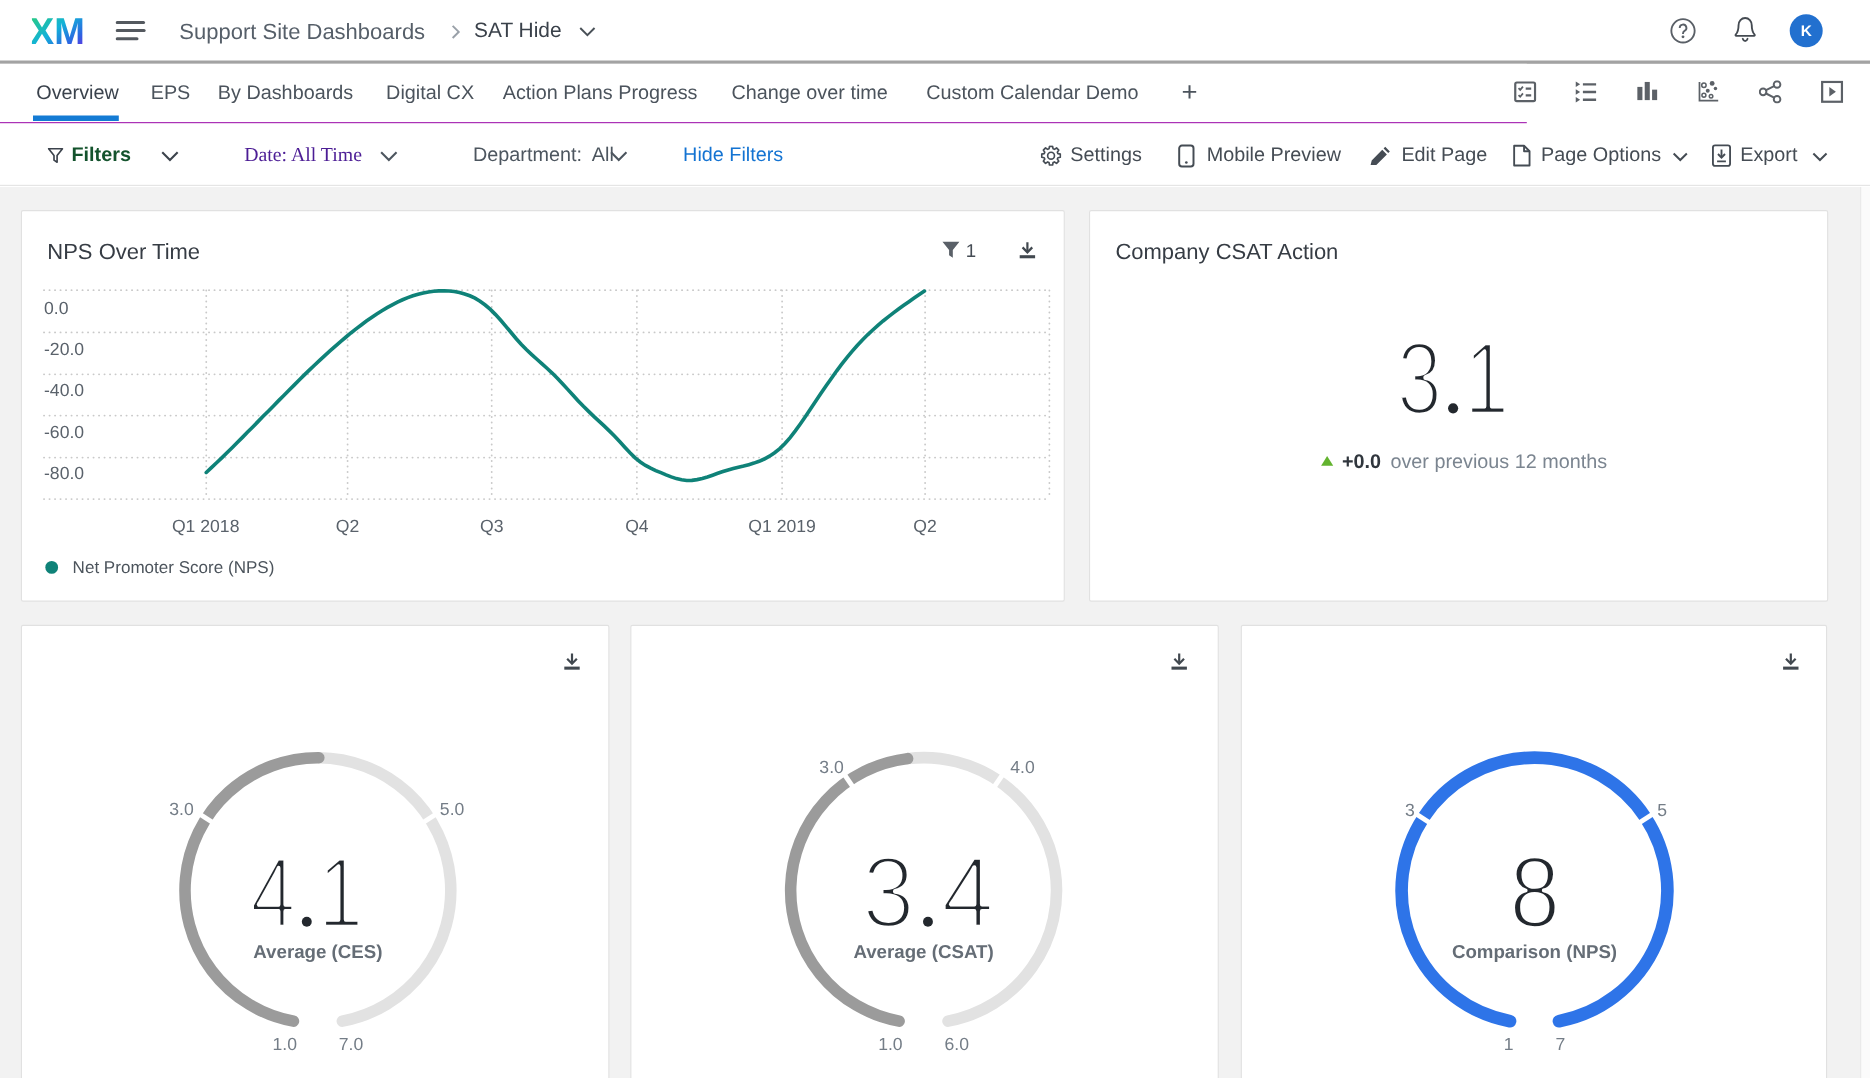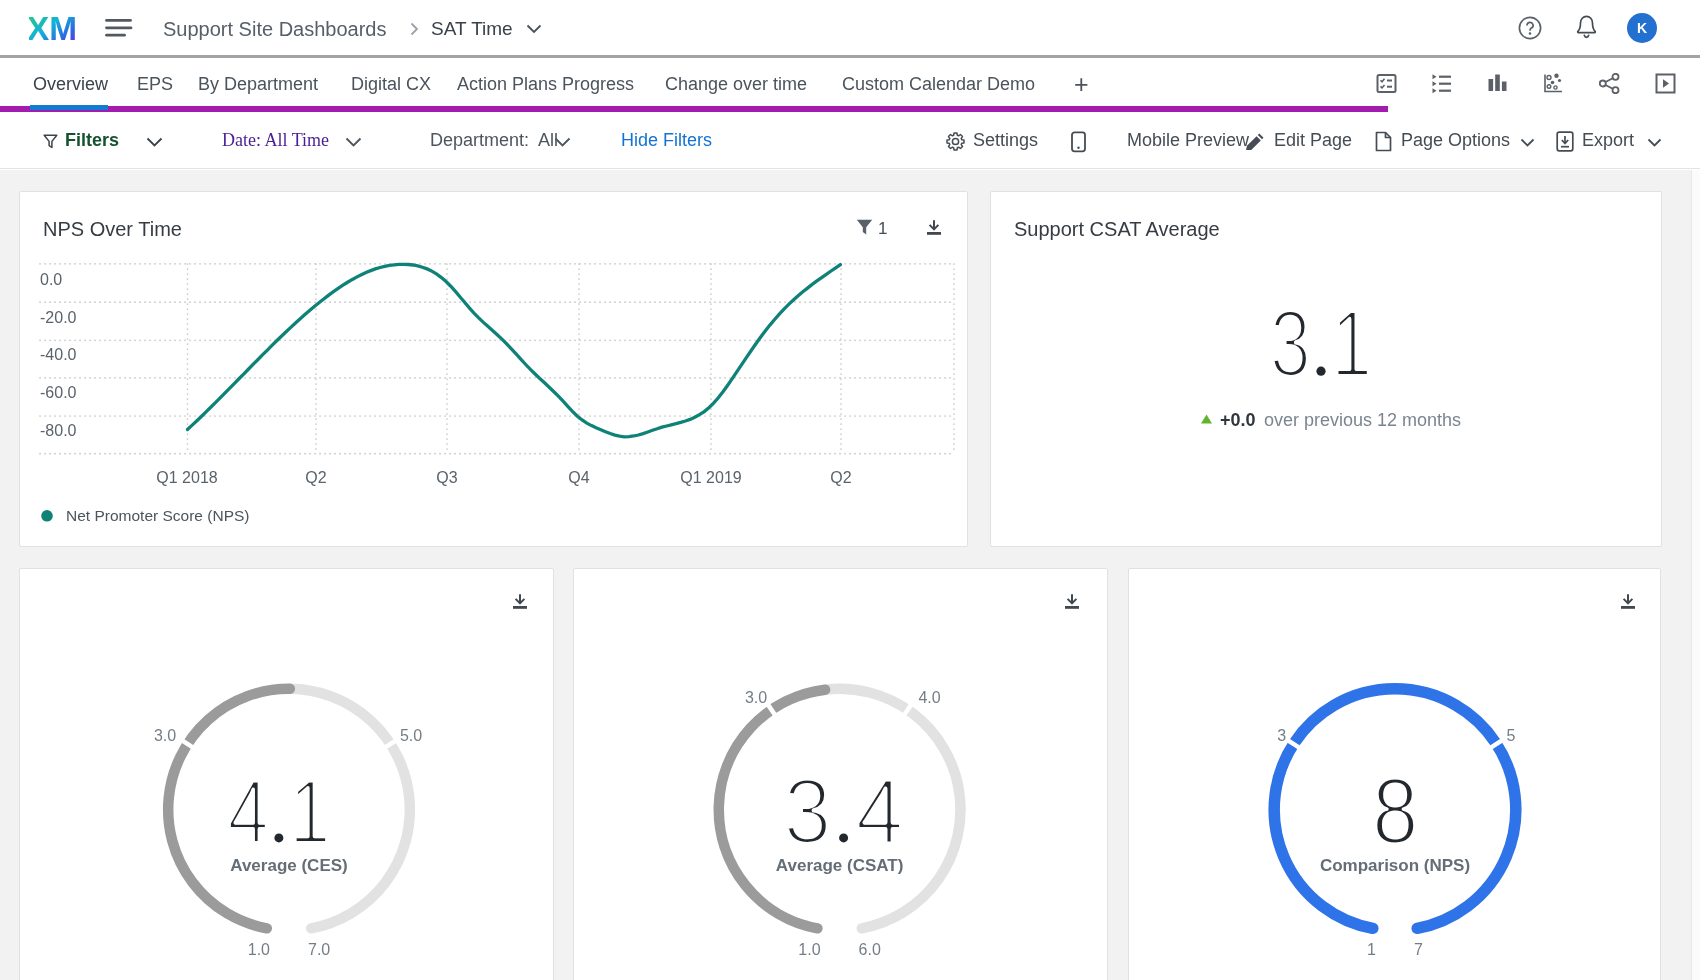--- a/index.html
+++ b/index.html
@@ -2,21 +2,21 @@
 <html><head><meta charset="utf-8">
 <style>
 * { margin:0; padding:0; box-sizing:border-box; }
 html,body { width:1700px; height:980px; overflow:hidden; background:#fff;
   font-family:"Liberation Sans", sans-serif; position:relative; }
 body { will-change: transform; }
 .abs { position:absolute; }
 .hdr { position:absolute; left:0; top:0; width:1700px; height:58px; background:#fff;
   border-bottom:3px solid #a3a3a3; }
 .tabbar { position:absolute; left:0; top:58px; width:1388px; height:54px; background:#fff;
-  border-bottom:6px solid #a21caf; }
+  border-bottom:1px solid #a21caf; }
 .filterbar { position:absolute; left:0; top:113px; width:1700px; height:56px; background:#fff;
   border-bottom:1px solid #e3e3e3; }
 .content { position:absolute; left:0; top:170px; width:1700px; height:810px; background:#f2f2f2; }
 .scrollrail { position:absolute; left:1691px; top:170px; width:9px; height:810px; background:#fbfbfb;
   border-left:1px solid #e8e8e8; }
 .card { position:absolute; background:#fff; border:1px solid #e1e1e1; border-radius:2px; }
 .tab { position:absolute; top:0; height:53px; line-height:53px; font-size:18px; color:#4b535c; }
 .tab.active { color:#3a424c; }
 </style></head>
 <body>
@@ -37,40 +37,40 @@
 <g stroke="#54595f" stroke-width="2.8" stroke-linecap="round">
 <line x1="1.5" y1="2.4" x2="25.5" y2="2.4"></line>
 <line x1="1.5" y1="9.8" x2="26" y2="9.8"></line>
 <line x1="1.5" y1="17.2" x2="19.5" y2="17.2"></line>
       </g>
 </svg>
 <div class="abs" style="left:163px; top:0; height:58px; line-height:58px; font-size:20px; color:#565f69;">Support Site Dashboards</div>
 <svg class="abs" style="left:407px; top:22px;" width="14" height="14">
       <path d="M4.5 1.5 L10 7 L4.5 12.5" stroke="#9aa1a9" stroke-width="1.8" fill="none"></path>
     </svg>
-<div class="abs" style="left:431px; top:0; height:58px; line-height:58px; font-size:19px; color:#3a414a;">SAT Time</div>
+<div class="abs" style="left:431px; top:0; height:58px; line-height:58px; font-size:19px; color:#3a414a;">SAT Hide</div>
 <svg class="abs" style="left:526px; top:24px;" width="16" height="11">
       <path d="M1.5 1.5 L8 8 L14.5 1.5" stroke="#4a5158" stroke-width="1.8" fill="none"></path>
     </svg>
 <svg class="abs" style="left:1518px; top:16px;" width="24" height="24">
 <circle cx="12" cy="12" r="10.6" stroke="#5a6067" stroke-width="1.7" fill="none"></circle>
 <path d="M9.0 9.4 A3.05 3.05 0 1 1 13.4 12.1 C12.4 12.65 12.0 13.3 12.0 14.4 L12.0 14.8" stroke="#5a6067" stroke-width="1.7" fill="none"></path>
 <circle cx="12" cy="17.5" r="1.3" fill="#5a6067"></circle>
 </svg>
 <svg class="abs" style="left:1574px; top:14px;" width="25" height="28">
 <path d="M12.5 2.4 C9.1 2.4 6.5 5.1 6.5 8.9 C6.5 13.4 5.5 15.7 3.9 17.4 C3.5 17.9 3.8 18.6 4.4 18.6 L20.6 18.6 C21.2 18.6 21.5 17.9 21.1 17.4 C19.5 15.7 18.5 13.4 18.5 8.9 C18.5 5.1 15.9 2.4 12.5 2.4 Z" stroke="#454b52" stroke-width="1.7" fill="none" stroke-linejoin="round"></path>
 <path d="M10.3 21.3 C10.7 22.6 11.5 23.3 12.5 23.3 C13.5 23.3 14.3 22.6 14.7 21.3" stroke="#454b52" stroke-width="1.7" fill="none" stroke-linecap="round"></path>
 </svg>
 <div class="abs" style="left:1627px; top:13px; width:30px; height:30px; border-radius:50%; background:#2270cf; color:#fff; font-size:14px; font-weight:bold; text-align:center; line-height:30px;">K</div>
 </div>
 
 <div class="tabbar">
 <div class="tab active" style="left:33px;">Overview</div>
 <div class="tab" style="left:137px;">EPS</div>
-<div class="tab" style="left:198px;">By Department</div>
+<div class="tab" style="left:198px;">By Dashboards</div>
 <div class="tab" style="left:351px;">Digital CX</div>
 <div class="tab" style="left:457px;">Action Plans Progress</div>
 <div class="tab" style="left:665px;">Change over time</div>
 <div class="tab" style="left:842px;">Custom Calendar Demo</div>
 <div class="abs" style="left:30px; top:47px; width:78px; height:5px; background:#147bd4;"></div>
 <div class="abs" style="left:1074px; top:0; height:53px; line-height:53px; font-size:25px; color:#4b535c; font-weight:300;">+</div>
 <svg class="abs" style="left:1376px; top:15px;" width="21" height="21">
       <rect x="1.5" y="2" width="18" height="17" rx="1.5" stroke="#5c6167" stroke-width="2" fill="none"></rect>
     <path d="M4.5 7.2 L6 8.7 L8.5 5.7" stroke="#5c6167" stroke-width="1.6" fill="none"></path>
     <line x1="11" y1="7.5" x2="16" y2="7.5" stroke="#5c6167" stroke-width="2"></line>
@@ -130,21 +130,21 @@
 <div class="abs" style="left:621px; top:0; height:55px; line-height:55px; font-size:18px; color:#1373d2;">Hide Filters</div>
 <svg class="abs" style="left:946px; top:19px;" width="19" height="19" viewBox="0 0 19 19">
       <path d="M8.09,1.02 L10.91,1.02 L11.36,3.27 L12.59,3.78 L14.50,2.50 L16.50,4.50 L15.22,6.41 L15.73,7.64 L17.98,8.09 L17.98,10.91 L15.73,11.36 L15.22,12.59 L16.50,14.50 L14.50,16.50 L12.59,15.22 L11.36,15.73 L10.91,17.98 L8.09,17.98 L7.64,15.73 L6.41,15.22 L4.50,16.50 L2.50,14.50 L3.78,12.59 L3.27,11.36 L1.02,10.91 L1.02,8.09 L3.27,7.64 L3.78,6.41 L2.50,4.50 L4.50,2.50 L6.41,3.78 L7.64,3.27 Z" stroke="#454c54" stroke-width="1.5" fill="none" stroke-linejoin="round"></path>
       <circle cx="9.5" cy="9.5" r="3.1" stroke="#454c54" stroke-width="1.5" fill="none"></circle>
     </svg>
 <div class="abs" style="left:973px; top:0; height:55px; line-height:55px; font-size:18px; color:#454c54;">Settings</div>
 <svg class="abs" style="left:1070px; top:18px;" width="18" height="22">
 <rect x="2" y="1.3" width="13" height="19" rx="2.5" stroke="#454c54" stroke-width="1.8" fill="none"></rect>
 <circle cx="8.5" cy="16.7" r="1.2" fill="#454c54"></circle>
 </svg>
-<div class="abs" style="left:1097px; top:0; height:55px; line-height:55px; font-size:18px; color:#454c54;margin-left:30px;">Mobile Preview</div>
+<div class="abs" style="left:1097px; top:0; height:55px; line-height:55px; font-size:18px; color:#454c54;">Mobile Preview</div>
 <svg class="abs" style="left:1244px; top:20px;" width="20" height="18">
 <path d="M2 16 L3 11.8 L12.6 2.2 L16.8 6.4 L7.2 16 Z M13.8 1 L15.3 -0.5 L19.5 3.7 L18 5.2 Z" fill="#454c54" transform="translate(0,1)"></path>
 </svg>
 <div class="abs" style="left:1274px; top:0; height:55px; line-height:55px; font-size:18px; color:#454c54;">Edit Page</div>
 <svg class="abs" style="left:1375px; top:18px;" width="17" height="21">
 <path d="M1.5 1.5 L10.5 1.5 L15.5 6.5 L15.5 19.5 L1.5 19.5 Z" stroke="#454c54" stroke-width="1.7" fill="none" stroke-linejoin="round"></path>
 <path d="M10.5 1.5 L10.5 6.5 L15.5 6.5" stroke="#454c54" stroke-width="1.7" fill="none" stroke-linejoin="round"></path>
 </svg>
 <div class="abs" style="left:1401px; top:0; height:55px; line-height:55px; font-size:18px; color:#454c54;">Page Options</div>
 <svg class="abs" style="left:1520px; top:25px;" width="15" height="10">
@@ -202,21 +202,21 @@
       <text x="559" y="291.2" font-size="16" fill="#5a626b" text-anchor="middle">Q4</text>
       <text x="691" y="291.2" font-size="16" fill="#5a626b" text-anchor="middle">Q1 2019</text>
       <text x="821" y="291.2" font-size="16" fill="#5a626b" text-anchor="middle">Q2</text>
       <path d="M167.5,237.5 L172.2,233.1 L176.9,228.7 L181.6,224.2 L186.3,219.6 L191.0,215.0 L195.7,210.3 L200.4,205.6 L205.1,200.8 L209.8,196.1 L214.5,191.3 L219.2,186.5 L223.9,181.8 L228.6,177.0 L233.3,172.2 L238.0,167.5 L242.7,162.7 L247.4,158.1 L252.0,153.4 L256.7,148.8 L261.4,144.3 L266.1,139.8 L270.8,135.4 L275.5,131.0 L280.2,126.8 L284.9,122.6 L289.6,118.5 L294.3,114.6 L299.0,110.7 L303.7,107.0 L308.4,103.4 L313.1,99.9 L317.8,96.6 L322.5,93.4 L327.2,90.5 L331.9,87.7 L336.6,85.1 L341.3,82.7 L346.0,80.5 L350.7,78.6 L355.4,76.9 L360.1,75.5 L364.8,74.3 L369.5,73.4 L374.2,72.8 L378.9,72.4 L383.6,72.3 L388.3,72.5 L393.0,73.0 L397.7,73.9 L402.4,75.2 L407.1,76.9 L411.8,79.1 L416.4,81.9 L421.1,85.3 L425.8,89.3 L430.5,94.0 L435.2,99.2 L439.9,104.7 L444.6,110.3 L449.3,115.9 L454.0,121.1 L458.7,125.9 L463.4,130.4 L468.1,134.6 L472.8,138.8 L477.5,143.0 L482.2,147.4 L486.9,152.1 L491.6,157.1 L496.3,162.2 L501.0,167.4 L505.7,172.5 L510.4,177.4 L515.1,182.0 L519.8,186.5 L524.5,190.8 L529.2,195.2 L533.9,199.7 L538.6,204.4 L543.3,209.4 L548.0,214.6 L552.7,219.6 L557.4,224.2 L562.1,228.0 L566.8,231.1 L571.5,233.6 L576.1,235.8 L580.8,237.7 L585.5,239.7 L590.2,241.5 L594.9,243.1 L599.6,244.2 L604.3,244.8 L609.0,244.7 L613.7,244.0 L618.4,243.0 L623.1,241.6 L627.8,240.0 L632.5,238.3 L637.2,236.7 L641.9,235.2 L646.6,234.0 L651.3,232.8 L656.0,231.7 L660.7,230.4 L665.4,229.0 L670.1,227.4 L674.8,225.3 L679.5,222.7 L684.2,219.6 L688.9,215.8 L693.6,211.2 L698.3,205.8 L703.0,199.7 L707.7,193.2 L712.4,186.4 L717.1,179.3 L721.8,172.3 L726.5,165.3 L731.2,158.5 L735.9,151.8 L740.5,145.3 L745.2,139.1 L749.9,133.1 L754.6,127.5 L759.3,122.1 L764.0,117.1 L768.7,112.4 L773.4,108.0 L778.1,103.8 L782.8,99.8 L787.5,96.1 L792.2,92.4 L796.9,88.9 L801.6,85.6 L806.3,82.3 L811.0,79.0 L815.7,75.8 L820.4,72.6" stroke="#0f8278" stroke-width="3.3" fill="none" stroke-linecap="round"></path>
       <circle cx="27" cy="323.8" r="5.8" fill="#0f8278"></circle>
       <text x="46" y="329.3" font-size="15.5" fill="#4c545c">Net Promoter Score (NPS)</text>
     </svg>
 </div>
 
 <div class="card" style="left:990px; top:191px; width:672px; height:356px;">
-<div class="abs" style="left:23px; top:26px; font-size:20px; color:#363c44;">Support CSAT Average</div>
+<div class="abs" style="left:23px; top:26px; font-size:20px; color:#363c44;">Company CSAT Action</div>
 <svg class="abs" style="left:0; top:0;" width="670" height="351">
 <text x="330" y="184.4" font-size="94" fill="#23282e" stroke="#ffffff" stroke-width="4.2" stroke-linejoin="round" text-anchor="middle" textLength="102" lengthAdjust="spacingAndGlyphs">3.1</text>
 <circle cx="330" cy="179.2" r="4.6" fill="#23282e"></circle>
 <path d="M210 231.5 L221 231.5 L215.5 222.5 Z" fill="#62b32e"></path>
 <text x="229" y="233.5" font-size="18" font-weight="bold" fill="#30363d">+0.0</text>
 <text x="273" y="233.5" font-size="18" fill="#7b8590">over previous 12 months</text>
 </svg>
 </div>
 
 <div class="card" style="left:19px; top:568px; width:535px; height:420px;">

